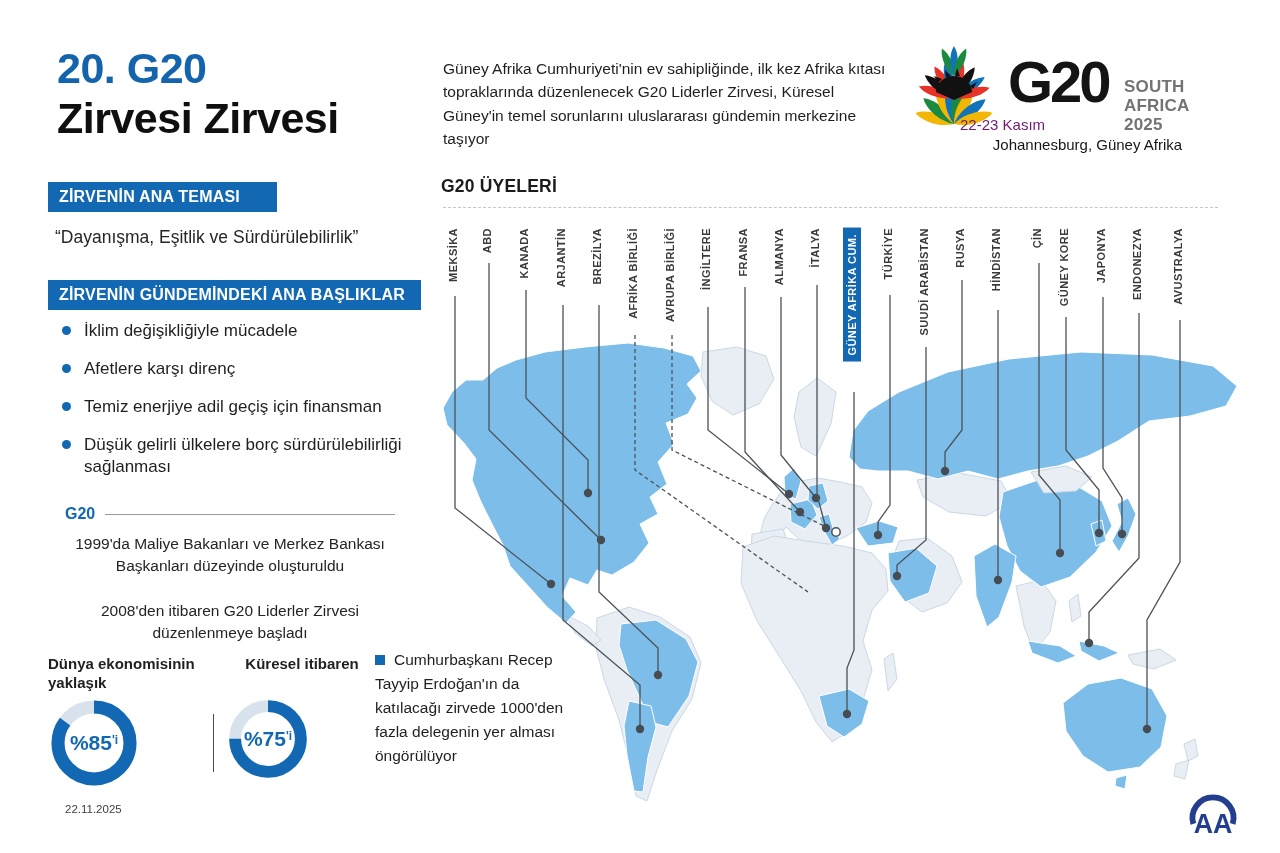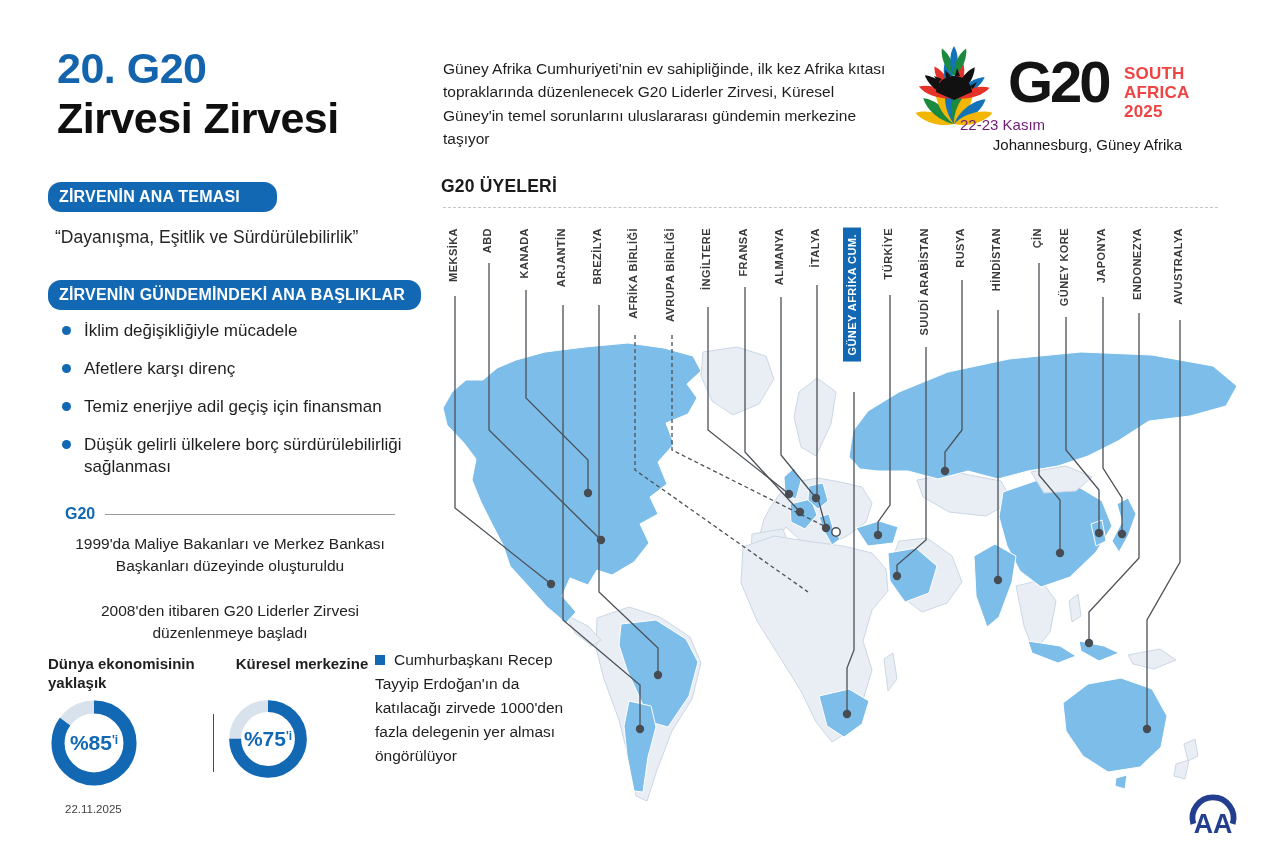--- a/index.html
+++ b/index.html
@@ -8,21 +8,21 @@
     background:#ffffff;
     font-family:"Liberation Sans","DejaVu Sans",sans-serif;
     color:#222;
   }
   .abs{position:absolute;}
   
   .title{left:57px;top:44px;line-height:1.16;font-weight:bold;font-size:43px;letter-spacing:-0.5px;}
   .title .t1{color:#1464ad;display:block;}
   .title .t2{color:#0f0f0f;display:block;}
   .banner{background:#1268b3;color:#fff;font-weight:bold;font-size:16px;
-          display:flex;align-items:center;padding:0 11px;height:30px;letter-spacing:0.2px;white-space:nowrap;border-radius:13px;}
+          display:flex;align-items:center;padding:0 11px;height:30px;letter-spacing:0.2px;white-space:nowrap;}
   .banner1{left:48px;top:182px;width:207px;}
   .banner2{left:48px;top:280px;width:351px;}
   .quote{left:55px;top:224px;width:310px;font-size:17.5px;line-height:1.5;color:#262626;}
   .agenda{left:58px;top:320px;width:375px;list-style:none;margin:0;padding:0;}
   .agenda li{position:relative;padding-left:26px;font-size:17px;line-height:1.32;color:#1f1f1f;margin-bottom:15.5px;}
   .agenda li::before{content:"";position:absolute;left:4px;top:6px;width:9px;height:9px;border-radius:50%;background:#1268b3;}
   .hist{left:65px;top:505px;width:330px;}
   .hist-head{display:flex;align-items:center;gap:10px;}
   .hist-label{color:#1268b3;font-weight:bold;font-size:16px;}
   .hist-line{flex:1;height:1px;background:#9a9a9a;}
@@ -36,21 +36,21 @@
   .donut-wrap{position:relative;display:inline-block;margin-top:2px;}
   .donut-val{position:absolute;left:0;top:0;width:100%;height:100%;
              display:flex;align-items:center;justify-content:center;
              color:#1268b3;font-weight:bold;font-size:21px;}
   .donut-val .suffix{font-size:12px;font-weight:bold;margin-top:-6px;}
   .stat-divider{width:1px;background:#4a4a4a;height:58px;align-self:center;margin-top:38px;}
   .date-note{left:65px;top:803px;font-size:11.5px;color:#3f3f3f;}
   
   .intro{left:443px;top:57px;width:445px;font-size:15.5px;line-height:1.5;color:#1e1e1e;}
   .g20-wordmark{left:1008px;top:48px;font-size:58px;font-weight:bold;color:#141414;letter-spacing:-3px;}
-  .g20-sa{left:1124px;top:64px;font-size:17px;font-weight:bold;color:#ef4444;line-height:1.12;letter-spacing:0.2px;}
+  .g20-sa{left:1124px;top:77px;font-size:17px;font-weight:bold;color:#737373;line-height:1.12;letter-spacing:0.2px;}
   .logo-date{left:960px;top:116px;width:255px;font-size:15px;color:#701a75;}
   .logo-place{left:925px;top:136px;width:325px;text-align:center;font-size:15px;color:#161616;}
   
   .map-header{left:441px;top:176px;font-size:17.5px;font-weight:bold;color:#1b1b1b;letter-spacing:0.2px;}
   .map-sep{left:443px;top:207px;width:775px;border-top:1.5px dashed #c6c6c6;height:0;}
   .country-label{
     position:absolute;top:228px;
     writing-mode:vertical-rl;transform:rotate(180deg);
     font-size:11px;font-weight:bold;color:#3a3a3a;letter-spacing:0.45px;white-space:nowrap;
   }
@@ -205,21 +205,21 @@
 
 <div class="abs stats" id="stats-row">
     <div class="stat-card"><div class="stat-label">Dünya ekonomisinin yaklaşık</div><div class="donut-wrap" style="width:92px;height:92px"><svg width="92" height="92" viewBox="0 0 92 92">
           <circle cx="46" cy="46" r="36" fill="none" stroke="#d8e2ec" stroke-width="13"></circle>
           <circle cx="46" cy="46" r="36" fill="none" stroke="#1268b3" stroke-width="13" stroke-dasharray="192.3 226.2" transform="rotate(-90 46 46)"></circle>
         </svg><div class="donut-val">
           <span>%85</span>
           <span class="suffix">'i</span>
         </div></div></div>
     <div class="stat-divider"></div>
-    <div class="stat-card"><div class="stat-label">Küresel merkezine</div><div class="donut-wrap" style="width:84px;height:84px"><svg width="84" height="84" viewBox="0 0 92 92">
+    <div class="stat-card"><div class="stat-label">Küresel itibaren</div><div class="donut-wrap" style="width:84px;height:84px"><svg width="84" height="84" viewBox="0 0 92 92">
           <circle cx="46" cy="46" r="36" fill="none" stroke="#d8e2ec" stroke-width="13"></circle>
           <circle cx="46" cy="46" r="36" fill="none" stroke="#1268b3" stroke-width="13" stroke-dasharray="169.6 226.2" transform="rotate(-90 46 46)"></circle>
         </svg><div class="donut-val">
           <span>%75</span>
           <span class="suffix">'i</span>
         </div></div></div>
   </div>
 <div class="abs date-note">22.11.2025</div>
 
 <div class="abs intro">Güney Afrika Cumhuriyeti'nin ev sahipliğinde, ilk kez Afrika kıtası topraklarında düzenlenecek G20 Liderler Zirvesi, Küresel Güney'in temel sorunlarını uluslararası gündemin merkezine taşıyor</div>

